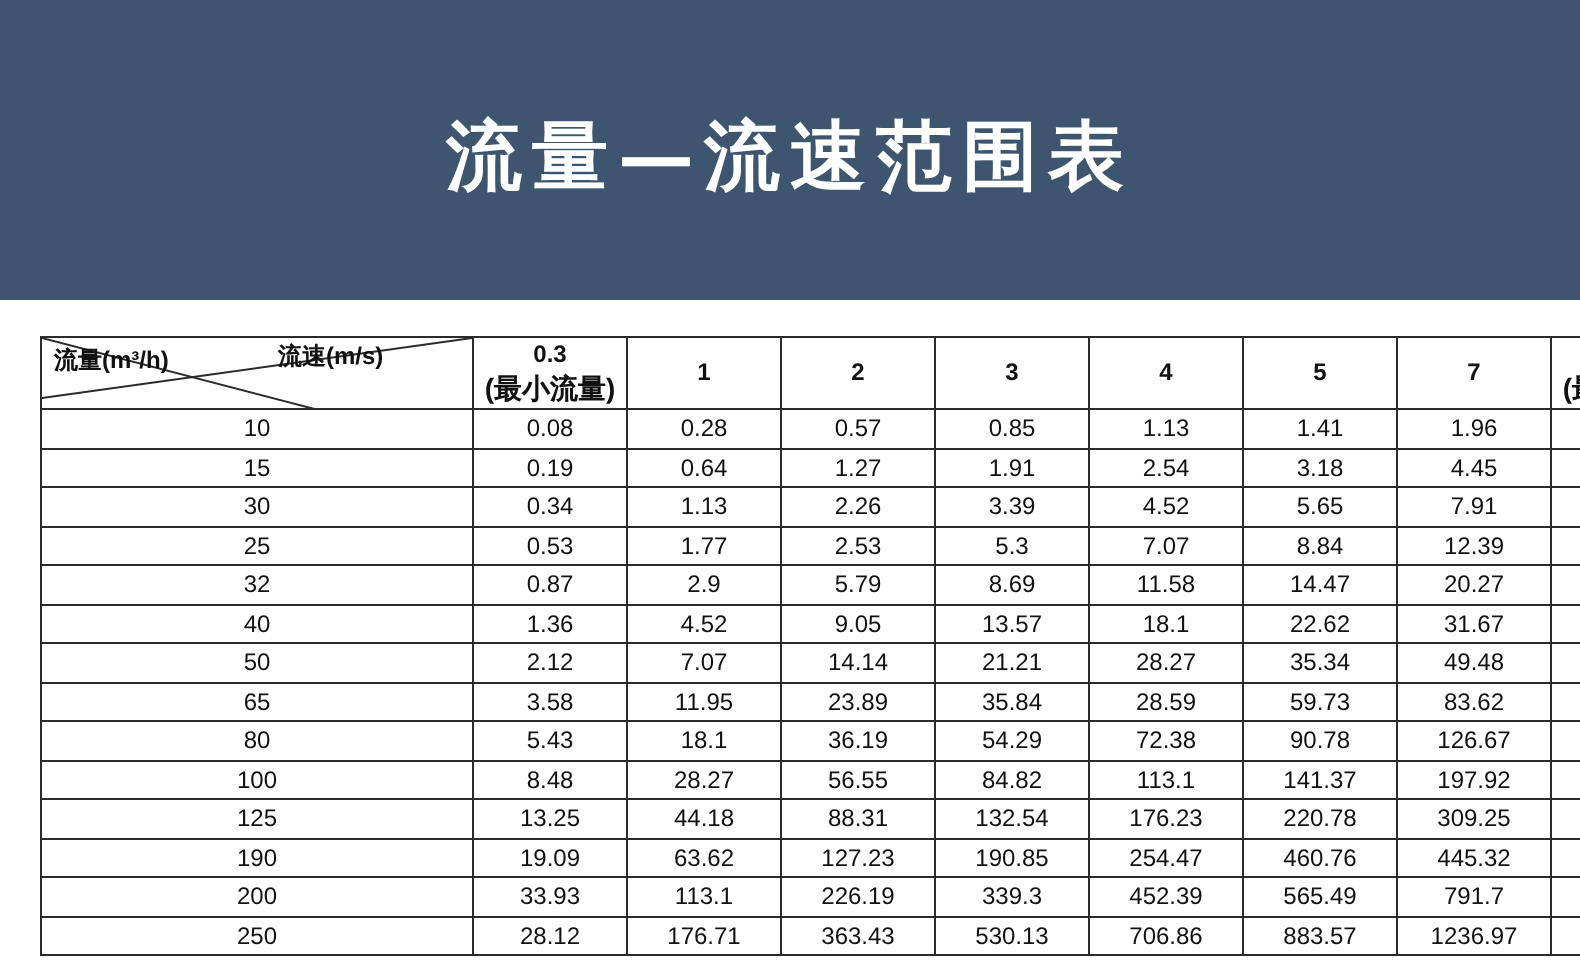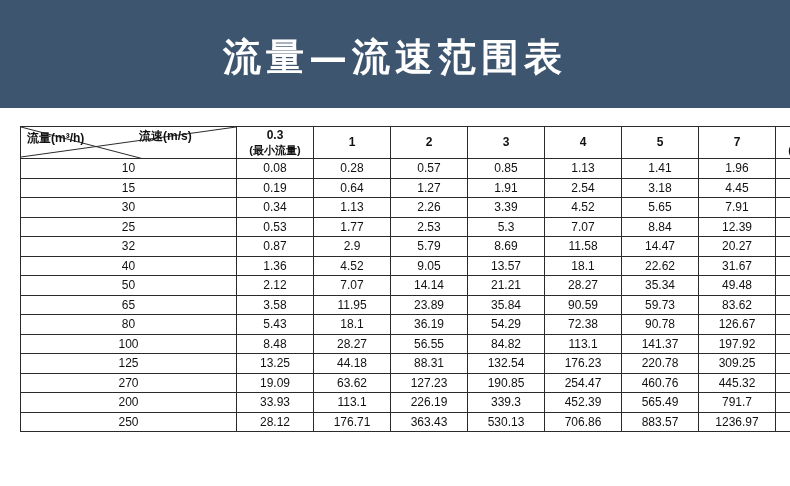--- a/index.html
+++ b/index.html
@@ -11,21 +11,21 @@
     height: 486px;
     background: #ffffff;
     font-family: "Liberation Sans", sans-serif;
     color: #1a1a1a;
     overflow: hidden;
   }
 
   
   .banner {
     width: 790px;
-    height: 108px;
+    height: 150px;
     background: #3d556e;
     color: #ffffff;
     display: flex;
     flex-direction: column;
     align-items: center;
     justify-content: center;
     box-sizing: border-box;
     padding-top: 6px;
   }
   .banner-title {
@@ -90,21 +90,21 @@
   }
   .corner-flow   { left: 6px;  top: 3px; }
   .corner-vel    { left: 118px; top: 1px; }
 
   .head-cell {
     height: 56px;
     font-size: 12px;
     line-height: 1.35;
   }
   .head-main { font-size: 12px; display: block; }
-  .head-sub  { font-size: 11px; display: block; }
+  .head-sub  { font-size: 14px; display: block; }
 
   .col-dn { width: 215px; margin-top: 32px; }
   .col-v  { width: 76px; }
 </style>
 </head>
 <body>
 
 <div class="banner">
   <div class="banner-title">流量—流速范围表</div>
 </div>
@@ -233,21 +233,21 @@
         <td>35.34</td>
         <td>49.48</td>
         <td>2.12</td>
       </tr>
       <tr>
         <td>65</td>
         <td>3.58</td>
         <td>11.95</td>
         <td>23.89</td>
         <td>35.84</td>
-        <td>90.59</td>
+        <td>28.59</td>
         <td>59.73</td>
         <td>83.62</td>
         <td>3.58</td>
       </tr>
       <tr>
         <td>80</td>
         <td>5.43</td>
         <td>18.1</td>
         <td>36.19</td>
         <td>54.29</td>
@@ -272,21 +272,21 @@
         <td>13.25</td>
         <td>44.18</td>
         <td>88.31</td>
         <td>132.54</td>
         <td>176.23</td>
         <td>220.78</td>
         <td>309.25</td>
         <td>13.25</td>
       </tr>
       <tr>
-        <td>270</td>
+        <td>190</td>
         <td>19.09</td>
         <td>63.62</td>
         <td>127.23</td>
         <td>190.85</td>
         <td>254.47</td>
         <td>460.76</td>
         <td>445.32</td>
         <td>19.09</td>
       </tr>
       <tr>

